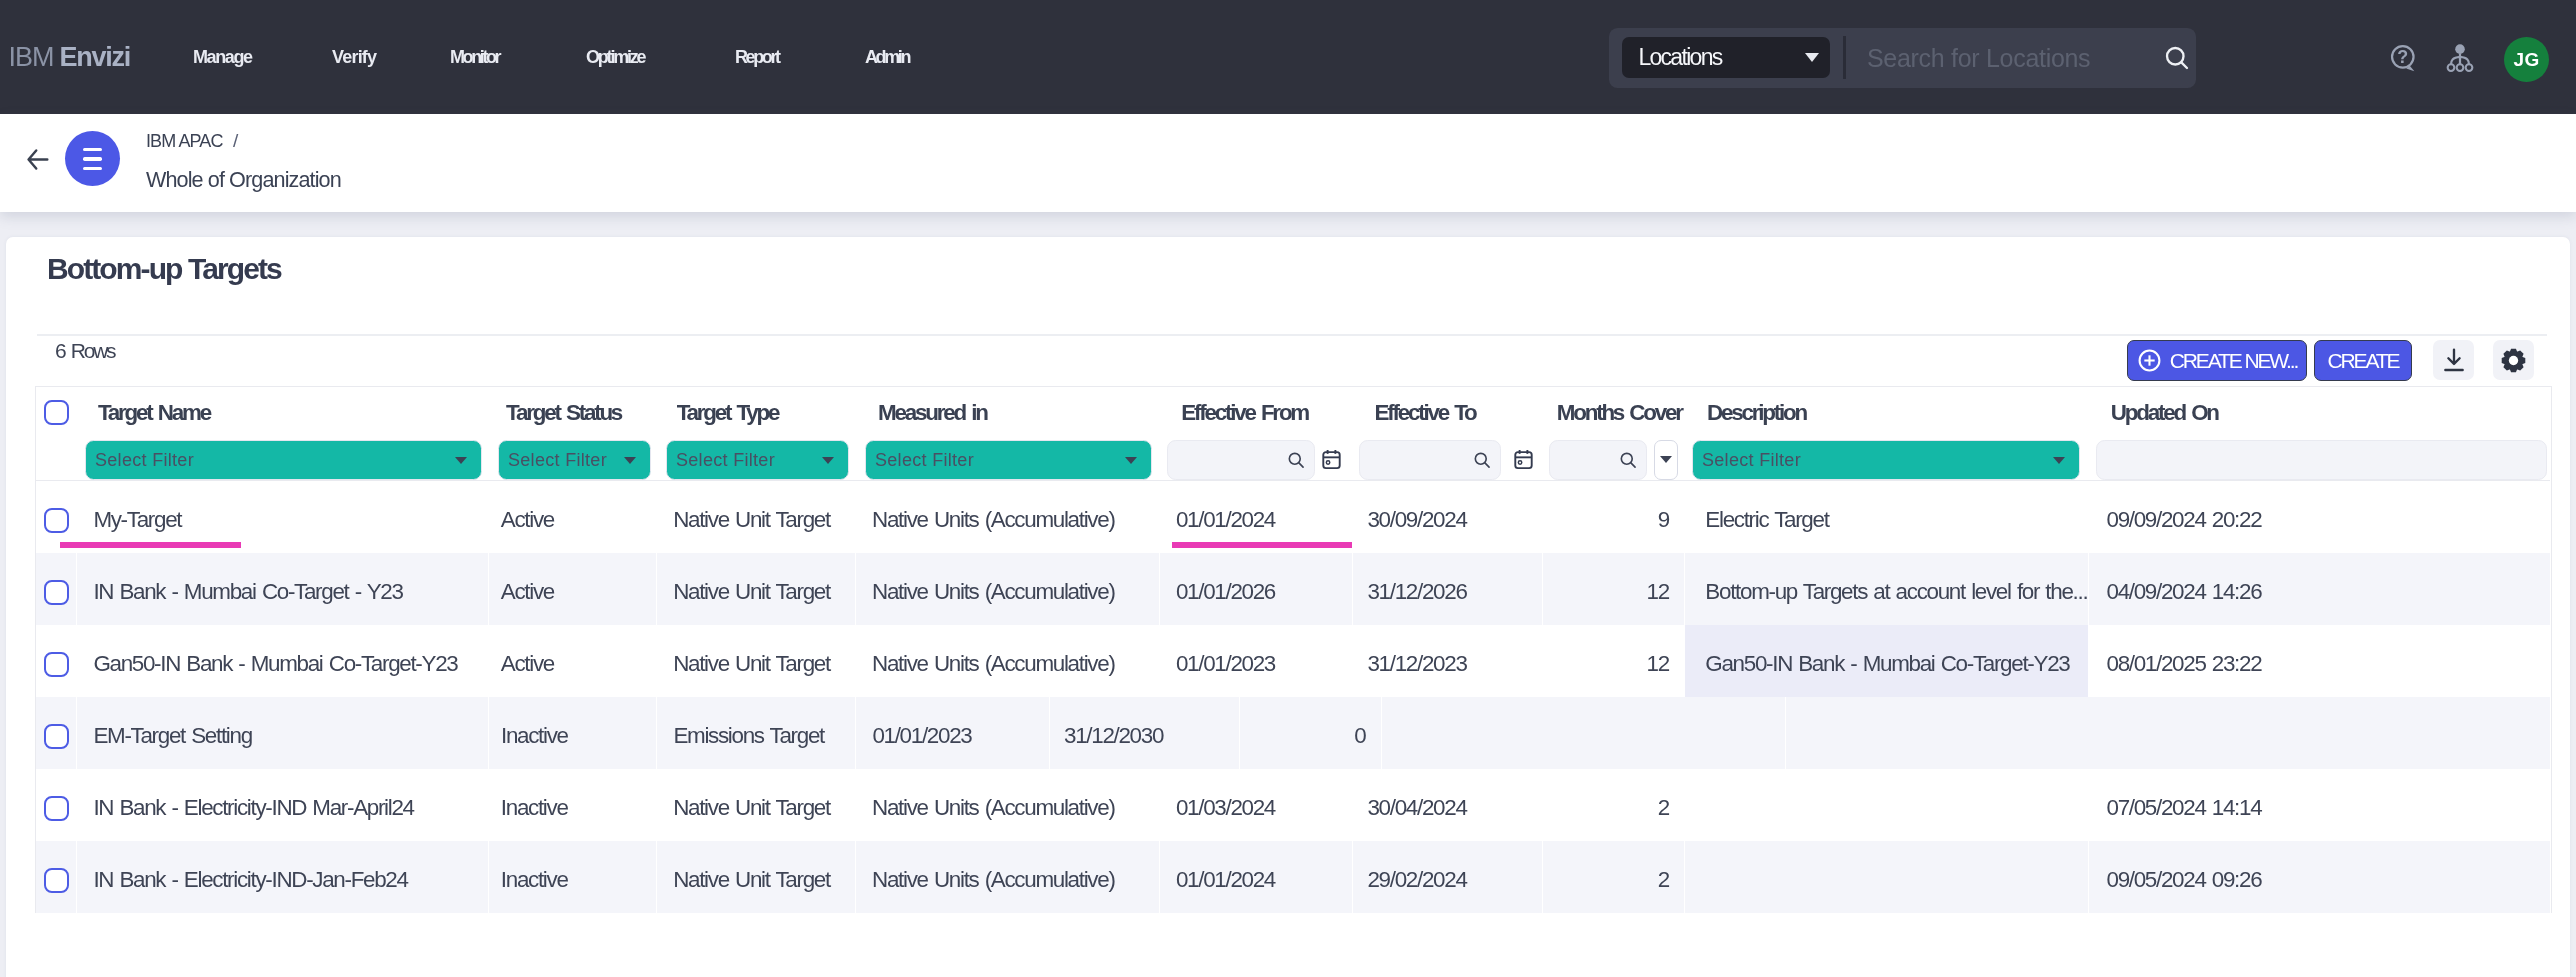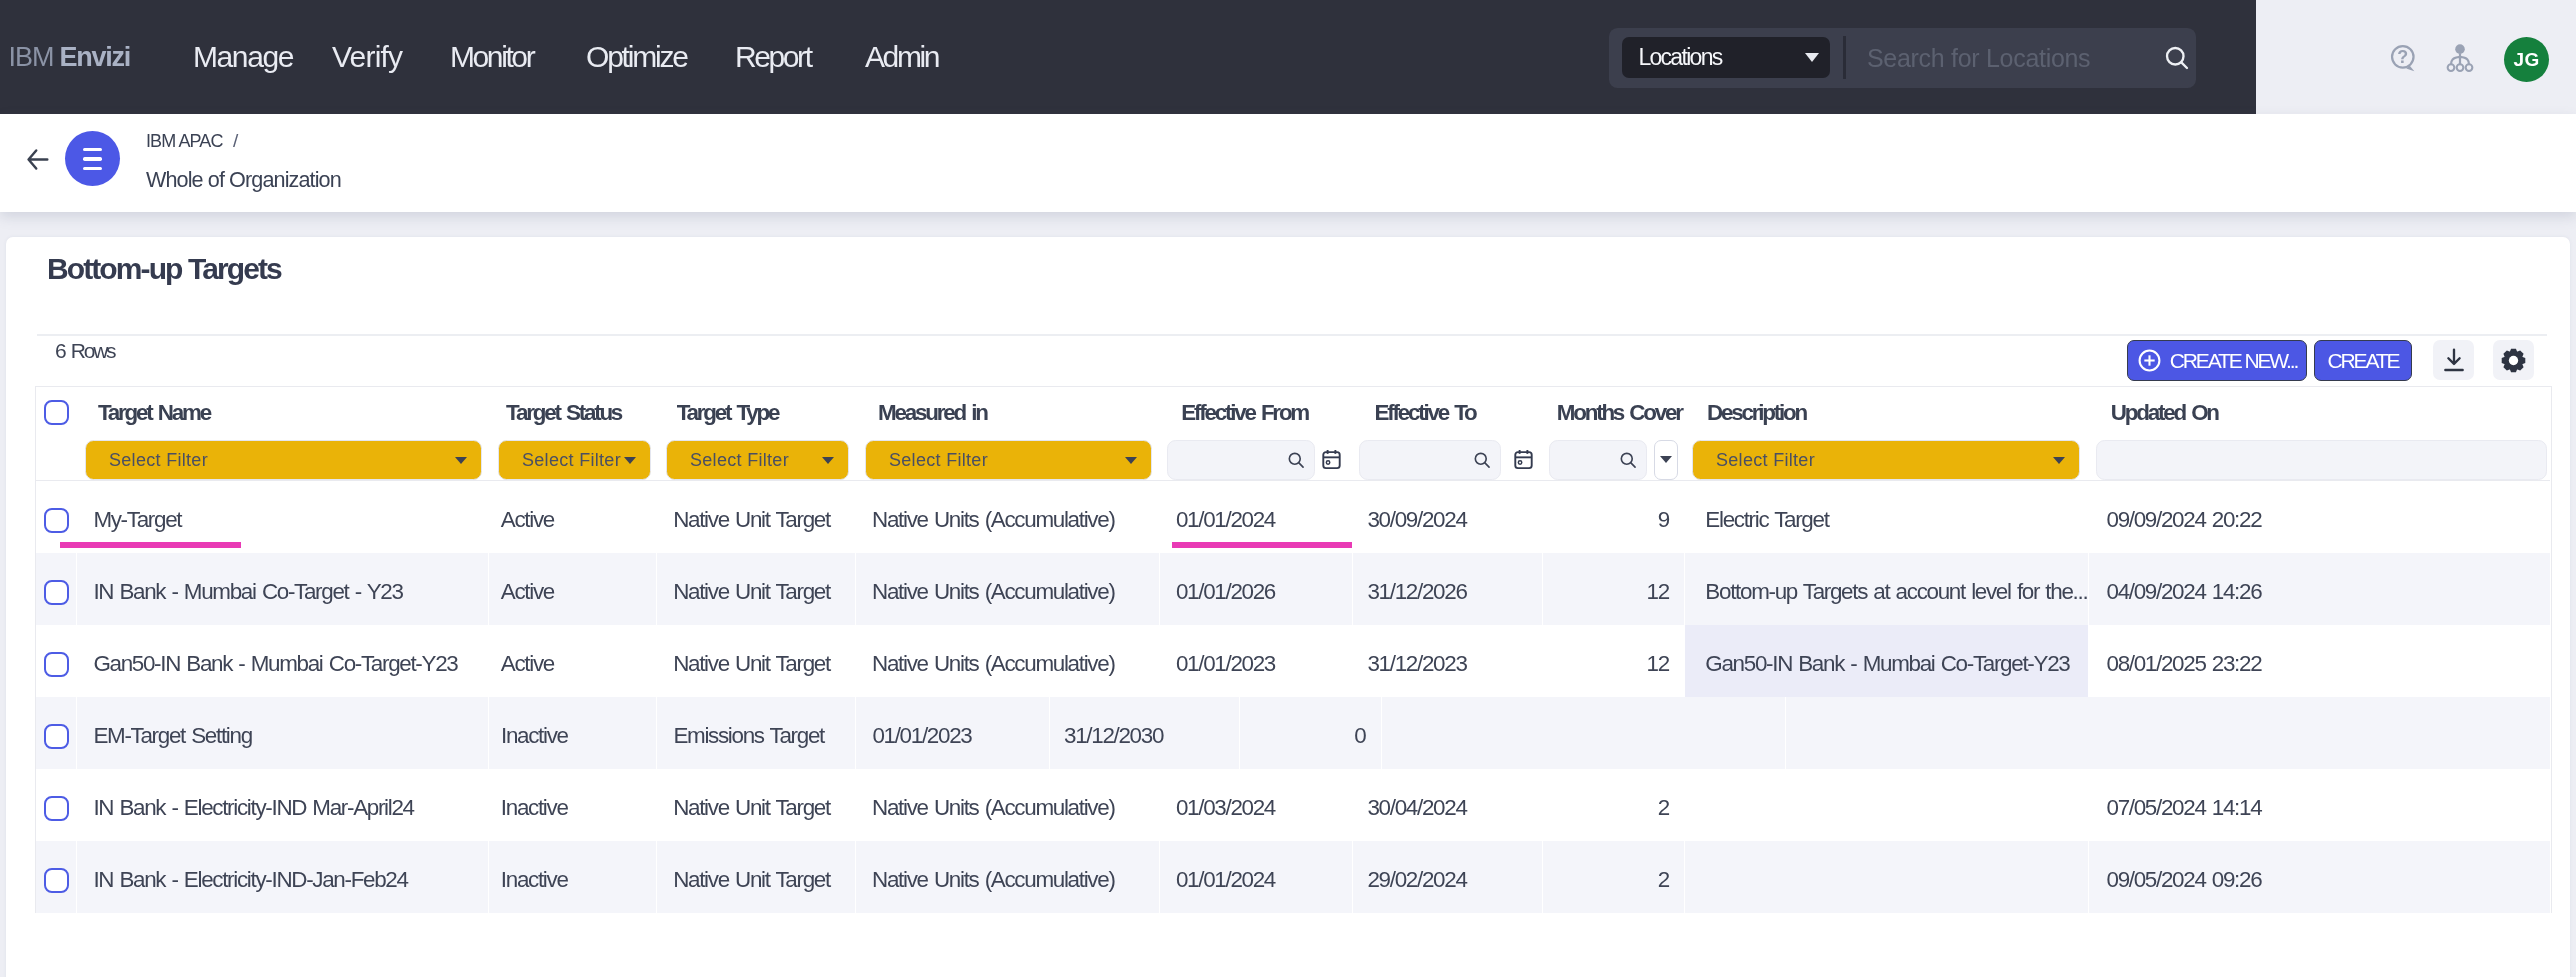--- a/index.html
+++ b/index.html
@@ -1,22 +1,22 @@
 <!DOCTYPE html>
 <html style="font-size:14px"><head><meta charset="utf-8">
 <style>
 *{margin:0;padding:0;box-sizing:border-box}
 html,body{width:2576px;height:977px;font-family:"Liberation Sans",sans-serif;background:#edeef4;overflow:hidden}
 .abs{position:absolute}
 
-.nav{position:absolute;left:0;top:0;width:2256px;height:114px;background:#2f313c}
+.nav{position:absolute;left:0;top:0;width:2576px;height:114px;background:#2f313c}
 .logo{position:absolute;left:8.6px;top:0;height:114px;display:flex;align-items:center;font-size:27px;letter-spacing:-1px}
 .logo .ibm{color:#8b93a6;font-weight:400}
 .logo .env{color:#aab2c5;font-weight:700;margin-left:6px;letter-spacing:-1.3px}
-.navlink{position:absolute;top:0;height:114px;display:flex;align-items:center;color:#e9ebf2;font-weight:400;font-size:30px;letter-spacing:-1.4px}
+.navlink{position:absolute;top:0;height:114px;display:flex;align-items:center;color:#e9ebf2;font-weight:700;font-size:18px;letter-spacing:-1.4px}
 .sg{position:absolute;left:1609px;top:28px;width:587px;height:60px;background:#3c3f4d;border-radius:8.6px}
 .loc{position:absolute;left:13px;top:8.6px;width:208px;height:41px;background:#202129;border-radius:7px;display:flex;align-items:center;color:#f6f7fa;font-size:23px;letter-spacing:-1.7px;padding-left:16.4px}
 .loccaret{position:absolute;right:11.2px;top:16.4px;width:0;height:0;border-left:7.8px solid transparent;border-right:7.8px solid transparent;border-top:9.5px solid #e8eaf0}
 .sgsep{position:absolute;left:234px;top:7.8px;width:2.6px;height:43px;background:#2a2c37}
 .sgph{position:absolute;left:258px;top:0;height:60px;display:flex;align-items:center;color:#5c6170;font-size:25px;letter-spacing:-0.3px}
 .sgmag{position:absolute;left:555px;top:17.3px}
 .topicon{position:absolute;top:0}
 .avatar{position:absolute;left:2504px;top:37px;width:45px;height:45px;border-radius:50%;background:#15803d;color:#fff;font-size:19px;font-weight:700;display:flex;align-items:center;justify-content:center;letter-spacing:0.4px}
 
 .crumb{position:absolute;left:0;top:114px;width:2576px;height:98px;background:#fff;box-shadow:0 5.2px 12px rgba(90,100,130,0.18)}
@@ -37,21 +37,21 @@
 .trow{display:flex;width:2514px}
 .hrow{height:49px}
 .frow{height:45px;border-bottom:1.7px solid #e9eaef}
 .drow{height:72px;position:relative}
 .lav{background:#f4f5fa}
 .c{height:100%;display:flex;align-items:center;padding-top:6px;border-right:1.7px solid #fff;font-size:22.4px;letter-spacing:-1.3px;word-spacing:1.3px;color:#3e4455;white-space:nowrap;overflow:hidden}
 .hc{font-weight:700;letter-spacing:-2.2px;word-spacing:2.2px;color:#3a4152;border-right:none;padding-top:2.6px}
 .c0{width:41px}.c1{width:412px;padding-left:16.4px}.c2{width:168px;padding-left:12px}.c3{width:199px;padding-left:16.4px}.c4{width:304px;padding-left:16.4px}.c5{width:194px;padding-left:16.4px}.c6{width:190px;padding-left:14px}.c7{width:142px;justify-content:flex-end;padding-right:15.5px}.c8{width:404px;padding-left:20px}.c9{width:461px;padding-left:17.3px;border-right:none}
 .hc.c1{padding-left:21px}.hc.c2{padding-left:17.3px}.hc.c3{padding-left:20px}.hc.c4{padding-left:22.4px}.hc.c5{padding-left:21.6px}.hc.c6{padding-left:21px}.hc.c7{padding-right:3.5px}.hc.c8{padding-left:21.6px}.hc.c9{padding-left:21.6px}
 .cb{width:25px;height:25px;border:2.2px solid #4d5ce5;border-radius:7.8px;background:#fff;margin-left:7.8px}
-.selbox{position:absolute;background:#eab308;border:1.7px solid #e4e6ef;border-radius:8.6px;height:40px;top:53px;display:flex;align-items:center;color:#4a4f63;font-size:18px;letter-spacing:0.3px;padding-left:23px}
+.selbox{position:absolute;background:#14b8a6;border:1.7px solid #e4e6ef;border-radius:8.6px;height:40px;top:53px;display:flex;align-items:center;color:#4a4f63;font-size:18px;letter-spacing:0.3px;padding-left:9px}
 .selcaret{position:absolute;right:14px;top:16.4px;width:0;height:0;border-left:6px solid transparent;border-right:6px solid transparent;border-top:7.8px solid #3c4254}
 .gbox{position:absolute;background:#f3f4f9;border:1.7px solid #e9eaf1;border-radius:8.6px;height:40px;top:53px}
 .gmag{position:absolute;right:7.8px;top:9.5px}
 .calico{position:absolute;top:62px}
 .mcaret{position:absolute;left:1618px;top:53px;width:24px;height:40px;background:#fff;border:1.7px solid #d7dae5;border-radius:7px}
 .mcaret:after{content:"";position:absolute;left:5.2px;top:14.7px;width:0;height:0;border-left:6px solid transparent;border-right:6px solid transparent;border-top:7.8px solid #3c4254}
 .pink{position:absolute;height:6px;background:#e93ab5;top:61px}
 .hl{background:#ebecf8}
 </style></head>
 <body>

